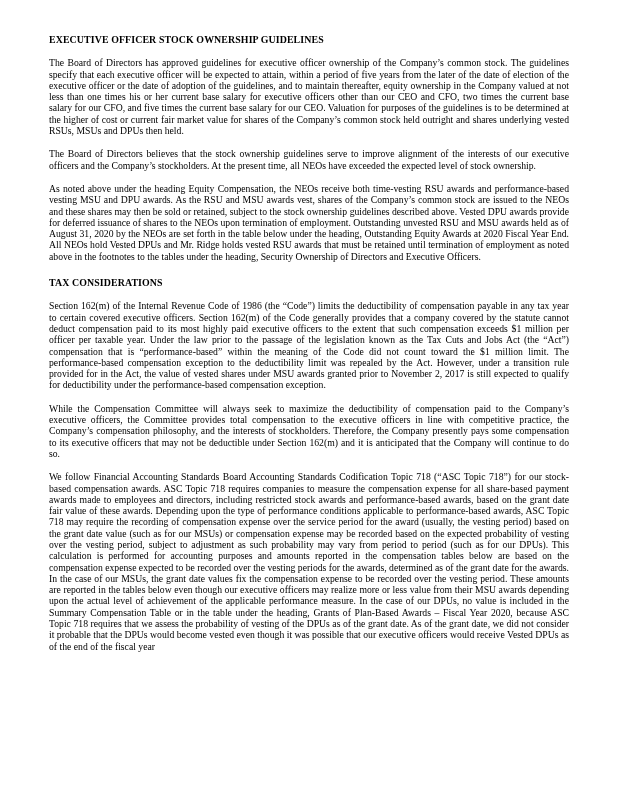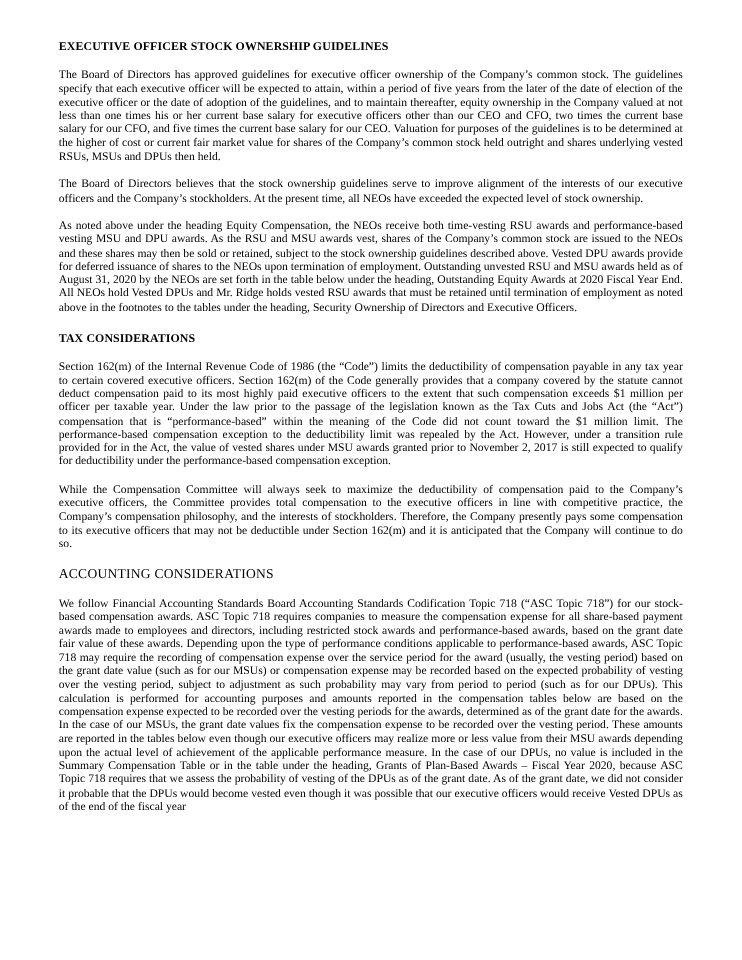--- a/index.html
+++ b/index.html
@@ -66,16 +66,15 @@
 
 <div class="page">
   <div class="doc-body">
       <div class="title"><span>EXECUTIVE OFFICER STOCK OWNERSHIP GUIDELINES</span></div>
       <p class="paragraph"><span>The Board of Directors has approved guidelines for executive officer ownership of the Company’s common stock. The guidelines specify that each executive officer will be expected to attain, within a period of five years from the later of the date of election of the executive officer or the date of adoption of the guidelines, and to maintain thereafter, equity ownership in the Company valued at not less than one times his or her current base salary for executive officers other than our CEO and CFO, two times the current base salary for our CFO, and five times the current base salary for our CEO. Valuation for purposes of the guidelines is to be determined at the higher of cost or current fair market value for shares of the Company’s common stock held outright and shares underlying vested RSUs, MSUs and DPUs then held.</span></p>
       <p class="paragraph"><span>The Board of Directors believes that the stock ownership guidelines serve to improve alignment of the interests of our executive officers and the Company’s stockholders. At the present time, all NEOs have exceeded the expected level of stock ownership.</span></p>
       <p class="paragraph"><span>As noted above under the heading </span><span class="italic">Equity Compensation</span><span>, the NEOs receive both time-vesting RSU awards and performance-based vesting MSU and DPU awards. As the RSU and MSU awards vest, shares of the Company’s common stock are issued to the NEOs and these shares may then be sold or retained, subject to the stock ownership guidelines described above. Vested DPU awards provide for deferred issuance of shares to the NEOs upon termination of employment.  Outstanding unvested RSU and MSU awards held as of August 31, 2020 by the NEOs are set forth in the table below under the heading, </span><span class="italic">Outstanding Equity Awards at 2020 Fiscal Year End</span><span>. All NEOs hold Vested DPUs and Mr. Ridge holds vested RSU awards that must be retained until termination of employment as noted above in the footnotes to the tables under the heading, </span><span class="italic">Security Ownership of Directors and Executive Officers</span><span>.</span></p>
       <div class="heading"><span>TAX CONSIDERATIONS</span></div>
       <p class="paragraph"><span>Section 162(m) of the Internal Revenue Code of 1986 (the “Code”) limits the deductibility of compensation payable in any tax year to certain covered executive officers. Section 162(m) of the Code generally provides that a company covered by the statute cannot deduct compensation paid to its most highly paid executive officers to the extent that such compensation exceeds $1 million per officer per taxable year. Under the law prior to the passage of the legislation known as the Tax Cuts and Jobs Act (the “Act”) compensation that is “performance-based” within the meaning of the Code did not count toward the $1 million limit. The performance-based compensation exception to the deductibility limit was repealed by the Act.  However, under a transition rule provided for in the Act, the value of vested shares under MSU awards granted prior to November 2, 2017 is still expected to qualify for deductibility under the performance-based compensation exception.</span></p>
       <p class="paragraph"><span>While the Compensation Committee will always seek to maximize the deductibility of compensation paid to the Company’s executive officers, the Committee provides total compensation to the executive officers in line with competitive practice, the Company’s compensation philosophy, and the interests of stockholders. Therefore, the Company presently pays some compensation to its executive officers that may not be deductible under Section 162(m) and it is anticipated that the Company will continue to do so.</span></p>
-      <div class="heading-light"><span>ACCOUNTING CONSIDERATIONS</span></div>
       <p class="paragraph"><span>We follow Financial Accounting Standards Board Accounting Standards Codification Topic 718 (“ASC Topic 718”) for our stock-based compensation awards. ASC Topic 718 requires companies to measure the compensation expense for all share-based payment awards made to employees and directors, including restricted stock awards and performance-based awards, based on the grant date fair value of these awards. Depending upon the type of performance conditions applicable to performance-based awards, ASC Topic 718 may require the recording of compensation expense over the service period for the award (usually, the vesting period) based on the grant date value (such as for our MSUs) or compensation expense may be recorded based on the expected probability of vesting over the vesting period, subject to adjustment as such probability may vary from period to period (such as for our DPUs). This calculation is performed for accounting purposes and amounts reported in the compensation tables below are based on the compensation expense expected to be recorded over the vesting periods for the awards, determined as of the grant date for the awards. In the case of our MSUs, the grant date values fix the compensation expense to be recorded over the vesting period. These amounts are reported in the tables below even though our executive officers may realize more or less value from their MSU awards depending upon the actual level of achievement of the applicable performance measure. In the case of our DPUs, no value is included in the Summary Compensation Table or in the table under the heading, </span><span class="italic">Grants of Plan-Based Awards – Fiscal Year 2020</span><span>, because ASC Topic 718 requires that we assess the probability of vesting of the DPUs as of the grant date. As of the grant date, we did not consider it probable that the DPUs would become vested even though it was possible that our executive officers would receive Vested DPUs as of the end of the fiscal year</span></p>
     </div>
 </div>
 
 </body></html>

